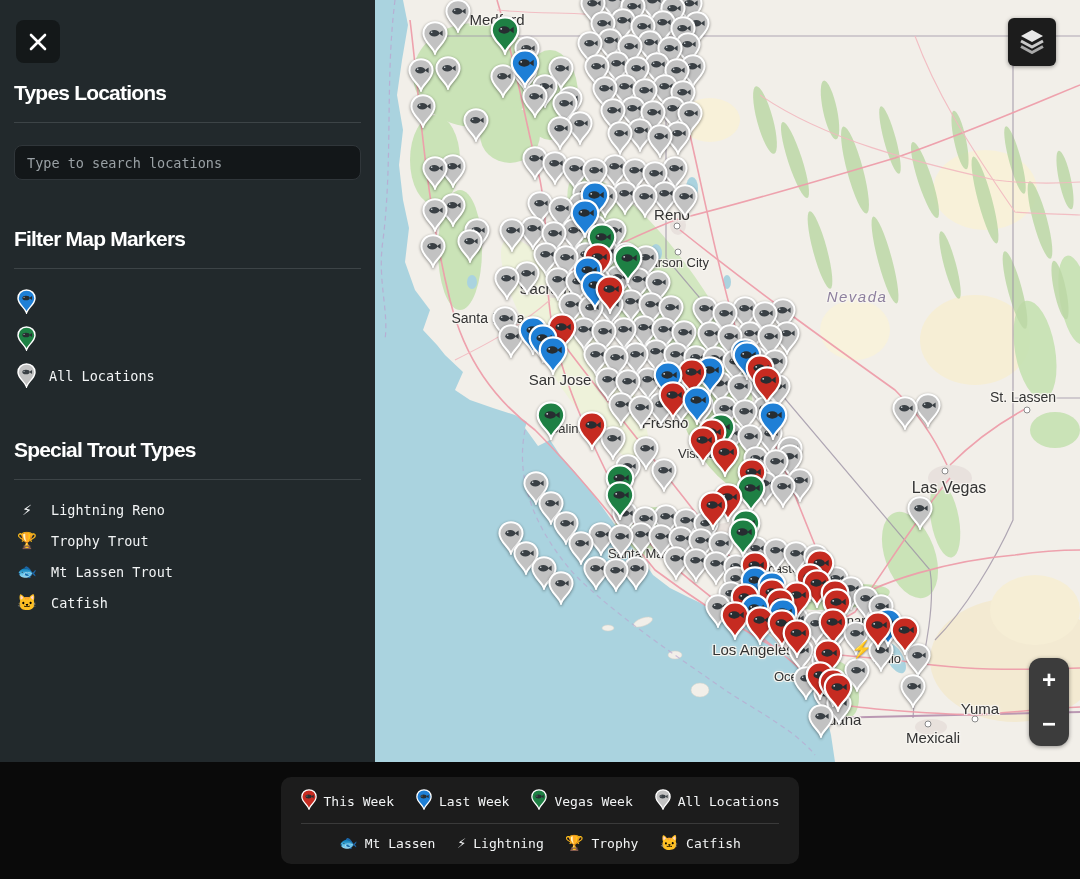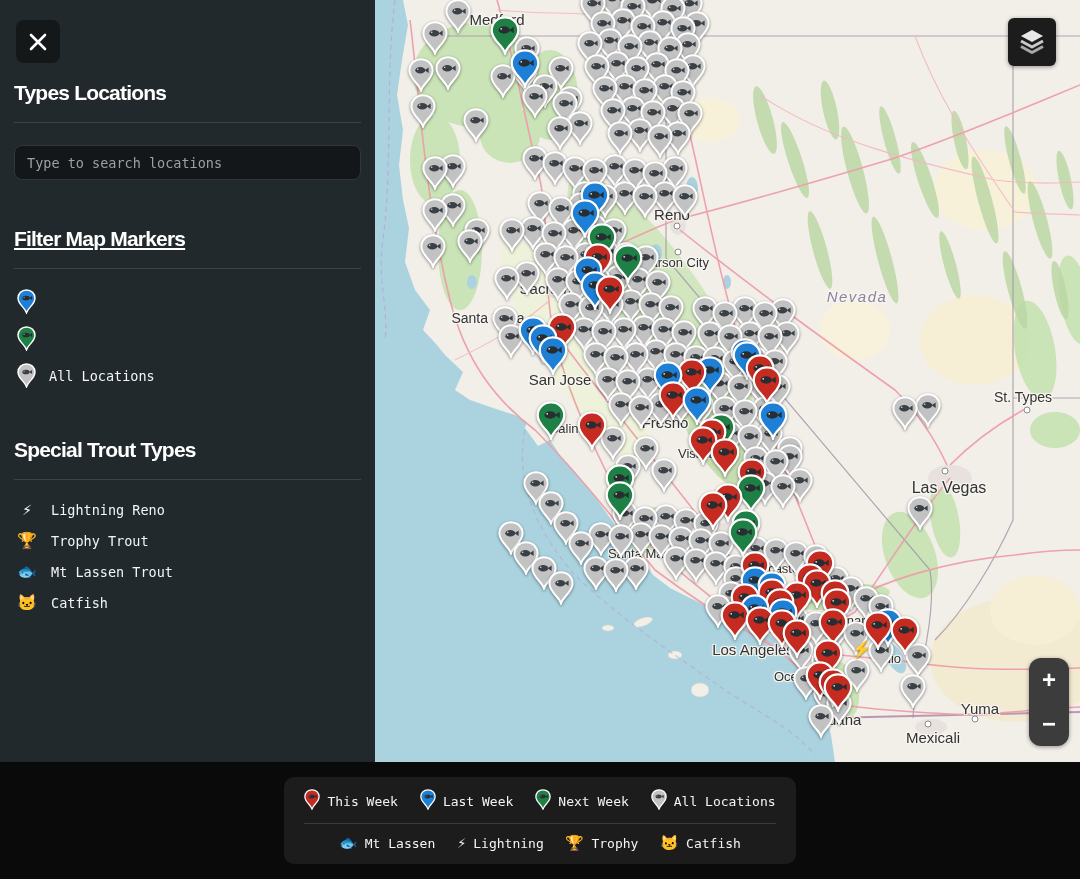--- a/index.html
+++ b/index.html
@@ -5,21 +5,21 @@
   * { margin:0; padding:0; box-sizing:border-box; }
   html,body { width:1080px; height:879px; background:#0a0a0a; font-family:"Liberation Sans", sans-serif; overflow:hidden; }
   .app { position:relative; width:1080px; height:879px; }
 
   
   .sidebar { position:absolute; left:0; top:0; width:375px; height:762px; background:#22292c; padding:0 14px; z-index:30; }
   .close-btn { position:absolute; left:16px; top:20px; width:44px; height:43px; background:#141819; border:none; border-radius:8px; cursor:pointer; display:flex; align-items:center; justify-content:center; }
   .close-btn svg { display:block; }
   .side-h { color:#fff; font-size:21px; font-weight:800; letter-spacing:-0.8px; font-family:"Liberation Sans",sans-serif; }
   #h-search { padding-top:81px; }
-  #h-filter { padding-top:47px;text-decoration:underline; }
+  #h-filter { padding-top:47px; }
   #h-trout  { padding-top:44px; }
   .side-hr { border:none; border-top:1px solid #3d4447; margin-top:17px; }
   .search-input { margin-top:22px; width:347px; height:35px; background:#131719; border:1px solid #30363a; border-radius:8px; color:#e8ecee; font-family:"DejaVu Sans Mono", monospace; font-size:13.5px; padding:0 12px; outline:none; }
   .search-input::placeholder { color:#9aa1a5; }
   .side-list { margin-top:14px; }
   .side-item { display:flex; align-items:center; gap:13px; padding:6px 2px; color:#f2f4f5; font-family:"DejaVu Sans Mono", monospace; font-size:13.5px; cursor:pointer; }
   .side-item .pin-ico { width:20px; display:flex; justify-content:center; }
   .side-item .emoji-ico { width:22px; font-size:16px; text-align:center; }
 
   
@@ -252,21 +252,21 @@
         <div class="map-label" style="left: 470px; top: 620px; font-size: 13px;">San Bernardino</div>
         <div class="map-label" style="left: 430px; top: 676px; font-size: 13px;">Oceanside</div>
         <div class="map-label" style="left: 512px; top: 658px; font-size: 13px;">Indio</div>
         <div class="map-label" style="left: 462px; top: 719px; font-size: 15px;">Tijuana</div>
         <div class="map-label" style="left: 558px; top: 737px; font-size: 15px;">Mexicali</div>
         <div class="town-dot" style="left: 553px; top: 724px;"></div>
         <div class="map-label" style="left: 605px; top: 708px; font-size: 15px;">Yuma</div>
         <div class="town-dot" style="left: 600px; top: 719px;"></div>
         <div class="map-label" style="left: 574px; top: 488px; font-size: 16px;">Las Vegas</div>
         <div class="town-dot" style="left: 570px; top: 471px;"></div>
-        <div class="map-label" style="left: 648px; top: 397px; font-size: 14px;">St. Types</div>
+        <div class="map-label" style="left: 648px; top: 397px; font-size: 14px;">St. Lassen</div>
         <div class="town-dot" style="left: 652px; top: 410px;"></div>
       </div>
     <div id="markers">
         <div class="marker" style="left: 70px; top: -1px; z-index: 33;">
           <svg width="26" height="34" viewBox="0 0 26 34">
             <path d="M13 1.2C6.2 1.2 1.4 6.2 1.4 12.6 1.4 17.3 4.5 21 7.9 24.7 10.1 27.1 12.2 29.8 13 32.6 13.8 29.8 15.9 27.1 18.1 24.7 21.5 21 24.6 17.3 24.6 12.6 24.6 6.2 19.8 1.2 13 1.2Z" fill="#c2c2c2" stroke="#fff" stroke-width="2"></path>
             <ellipse cx="12.3" cy="12.2" rx="5" ry="3.2" fill="#3a4045"></ellipse>
             <path d="M16.6 12.2 L20.6 9.4 20.6 15 Z" fill="#3a4045"></path>
             <circle cx="9.7" cy="11.2" r="0.8" fill="#d8dde0"></circle>
           </svg>
@@ -2560,21 +2560,21 @@
               </svg></span>
             <span>Last Week</span>
           </div>
           <div class="legend-item">
             <span><svg width="16" height="21" viewBox="0 0 26 34">
                 <path d="M13 1.2C6.2 1.2 1.4 6.2 1.4 12.6 1.4 17.3 4.5 21 7.9 24.7 10.1 27.1 12.2 29.8 13 32.6 13.8 29.8 15.9 27.1 18.1 24.7 21.5 21 24.6 17.3 24.6 12.6 24.6 6.2 19.8 1.2 13 1.2Z" fill="#1e8044" stroke="#fff" stroke-width="2"></path>
                 <ellipse cx="12.3" cy="12.2" rx="5" ry="3.2" fill="#272d31"></ellipse>
                 <path d="M16.6 12.2 L20.6 9.4 20.6 15 Z" fill="#272d31"></path>
                 <circle cx="9.7" cy="11.2" r="0.8" fill="#d8dde0"></circle>
               </svg></span>
-            <span>Next Week</span>
+            <span>Vegas Week</span>
           </div>
           <div class="legend-item">
             <span><svg width="16" height="21" viewBox="0 0 26 34">
                 <path d="M13 1.2C6.2 1.2 1.4 6.2 1.4 12.6 1.4 17.3 4.5 21 7.9 24.7 10.1 27.1 12.2 29.8 13 32.6 13.8 29.8 15.9 27.1 18.1 24.7 21.5 21 24.6 17.3 24.6 12.6 24.6 6.2 19.8 1.2 13 1.2Z" fill="#c2c2c2" stroke="#fff" stroke-width="2"></path>
                 <ellipse cx="12.3" cy="12.2" rx="5" ry="3.2" fill="#3a4045"></ellipse>
                 <path d="M16.6 12.2 L20.6 9.4 20.6 15 Z" fill="#3a4045"></path>
                 <circle cx="9.7" cy="11.2" r="0.8" fill="#d8dde0"></circle>
               </svg></span>
             <span>All Locations</span>
           </div>

